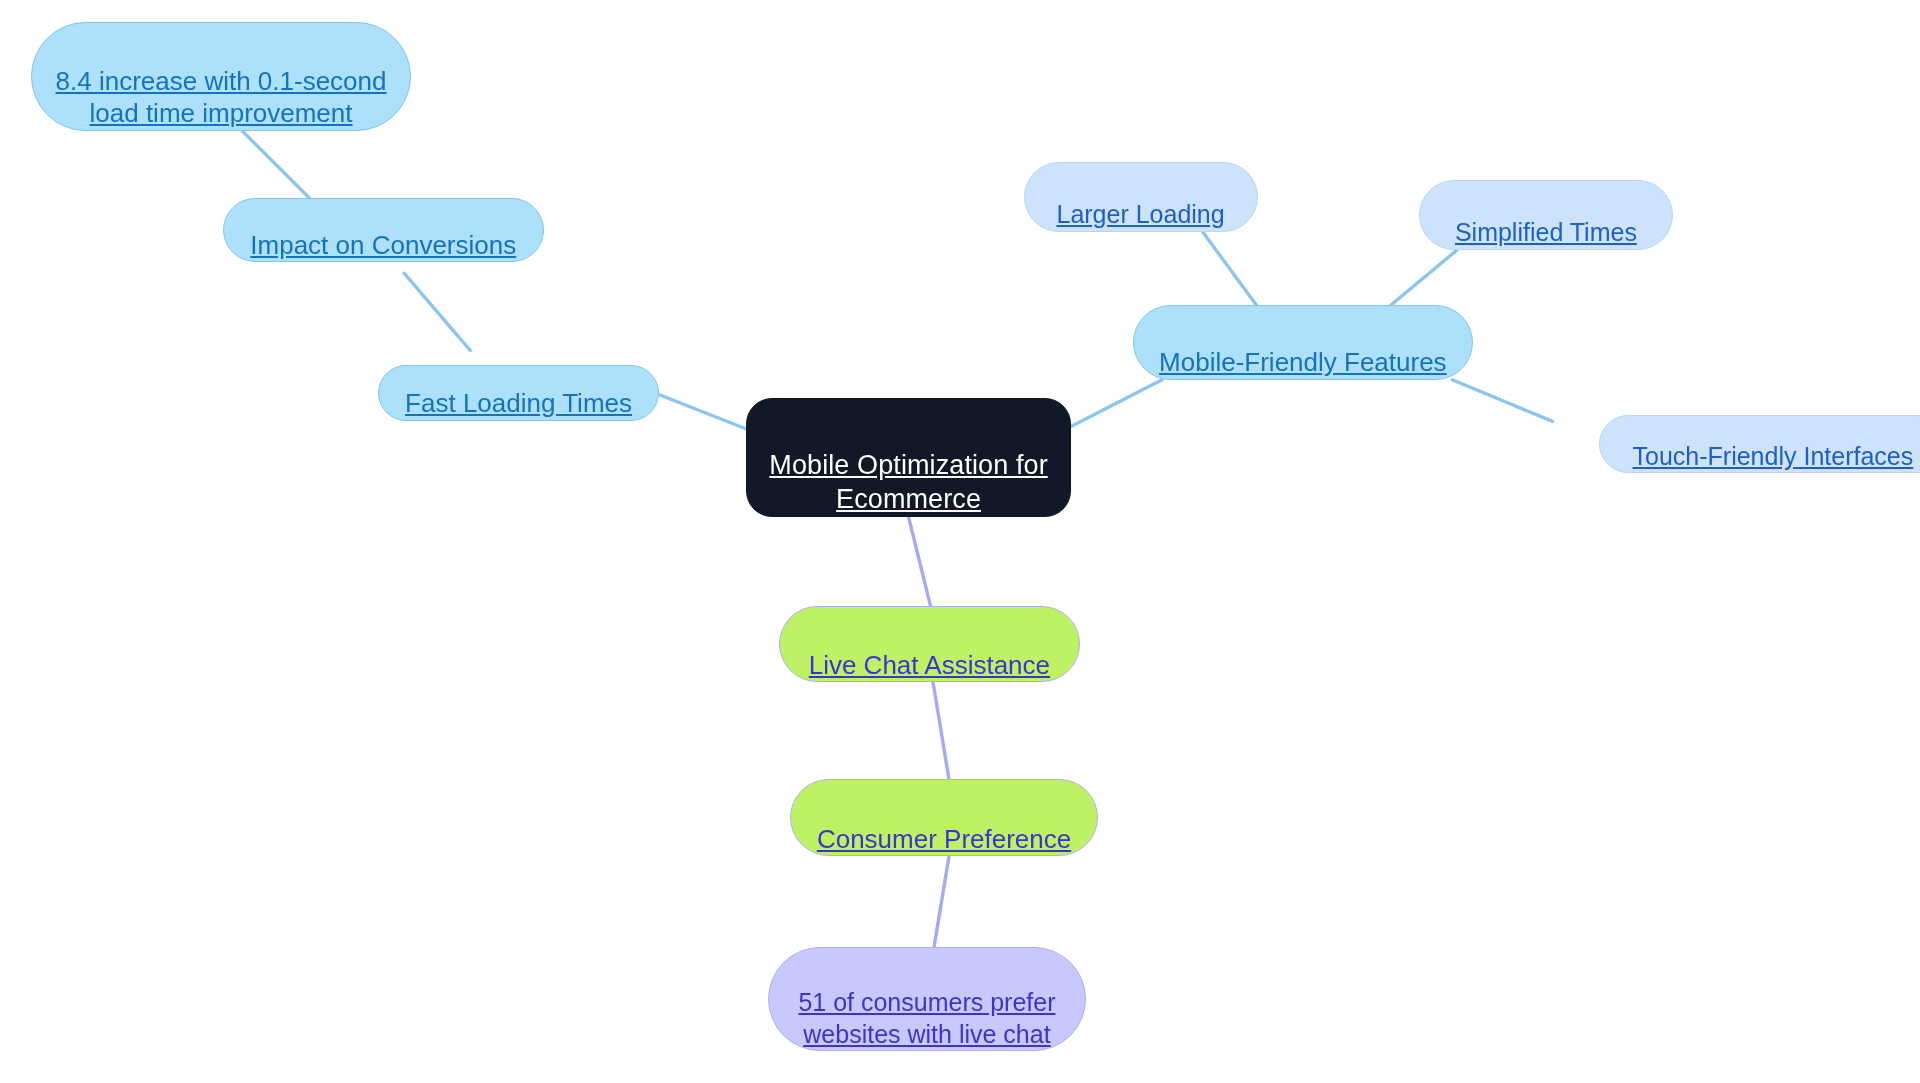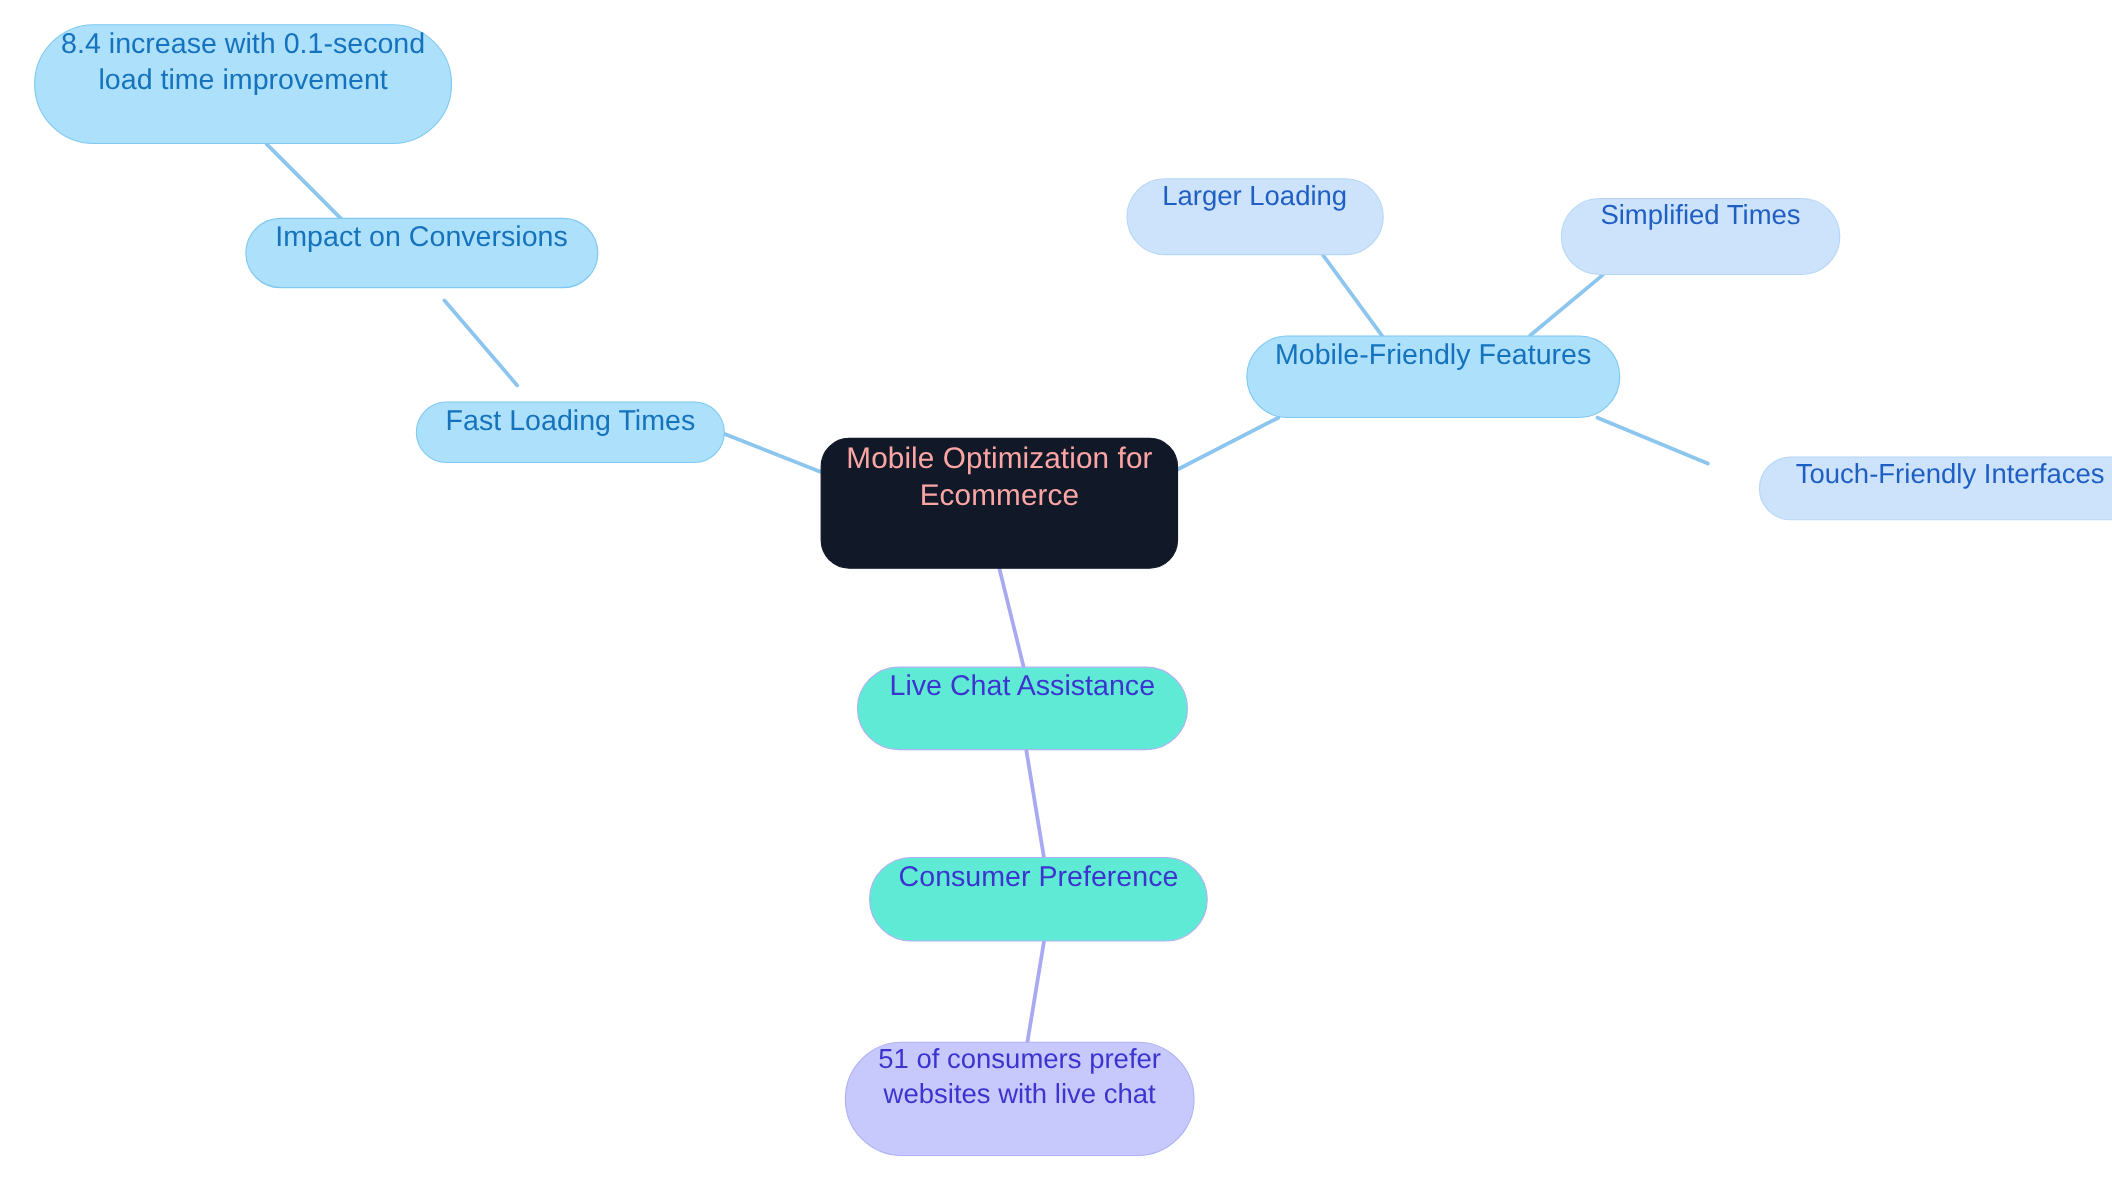--- a/index.html
+++ b/index.html
@@ -23,50 +23,51 @@
     left: 0;
     top: 0;
     width: 1920px;
     height: 1083px;
     pointer-events: none;
   }
   .node {
     position: absolute;
     box-sizing: border-box;
     display: flex;
-    align-items: flex-start;
+    align-items: flex-end;
     justify-content: center;
     text-align: center;
     border-radius: 999px;
     line-height: 1.26;
     white-space: pre-line;
     z-index: 3;
+    text-decoration: underline;
   }
   .node-root {
     background: #111827;
-    color: #fca5a5;
+    color: #ffffff;
     border: 1px solid #111827;
     border-radius: 26px;
     font-size: 27px;
     letter-spacing: 0.1px;
   }
   .node-branch-blue {
     background: #ade0fa;
     color: #1572bd;
     border: 1.5px solid #7ec8f2;
     font-size: 26px;
   }
   .node-leaf-blue {
     background: #cce3fb;
     color: #1f5fc4;
     border: 1.5px solid #b6d6f6;
     font-size: 25px;
   }
   .node-branch-purple {
-    background: #5eead4;
+    background: #bef264;
     color: #3c34cf;
     border: 1.5px solid #aeb0f5;
     font-size: 26px;
   }
   .node-leaf-purple {
     background: #c7c8fb;
     color: #3c34cf;
     border: 1.5px solid #aeb0f5;
     font-size: 25px;
   }

